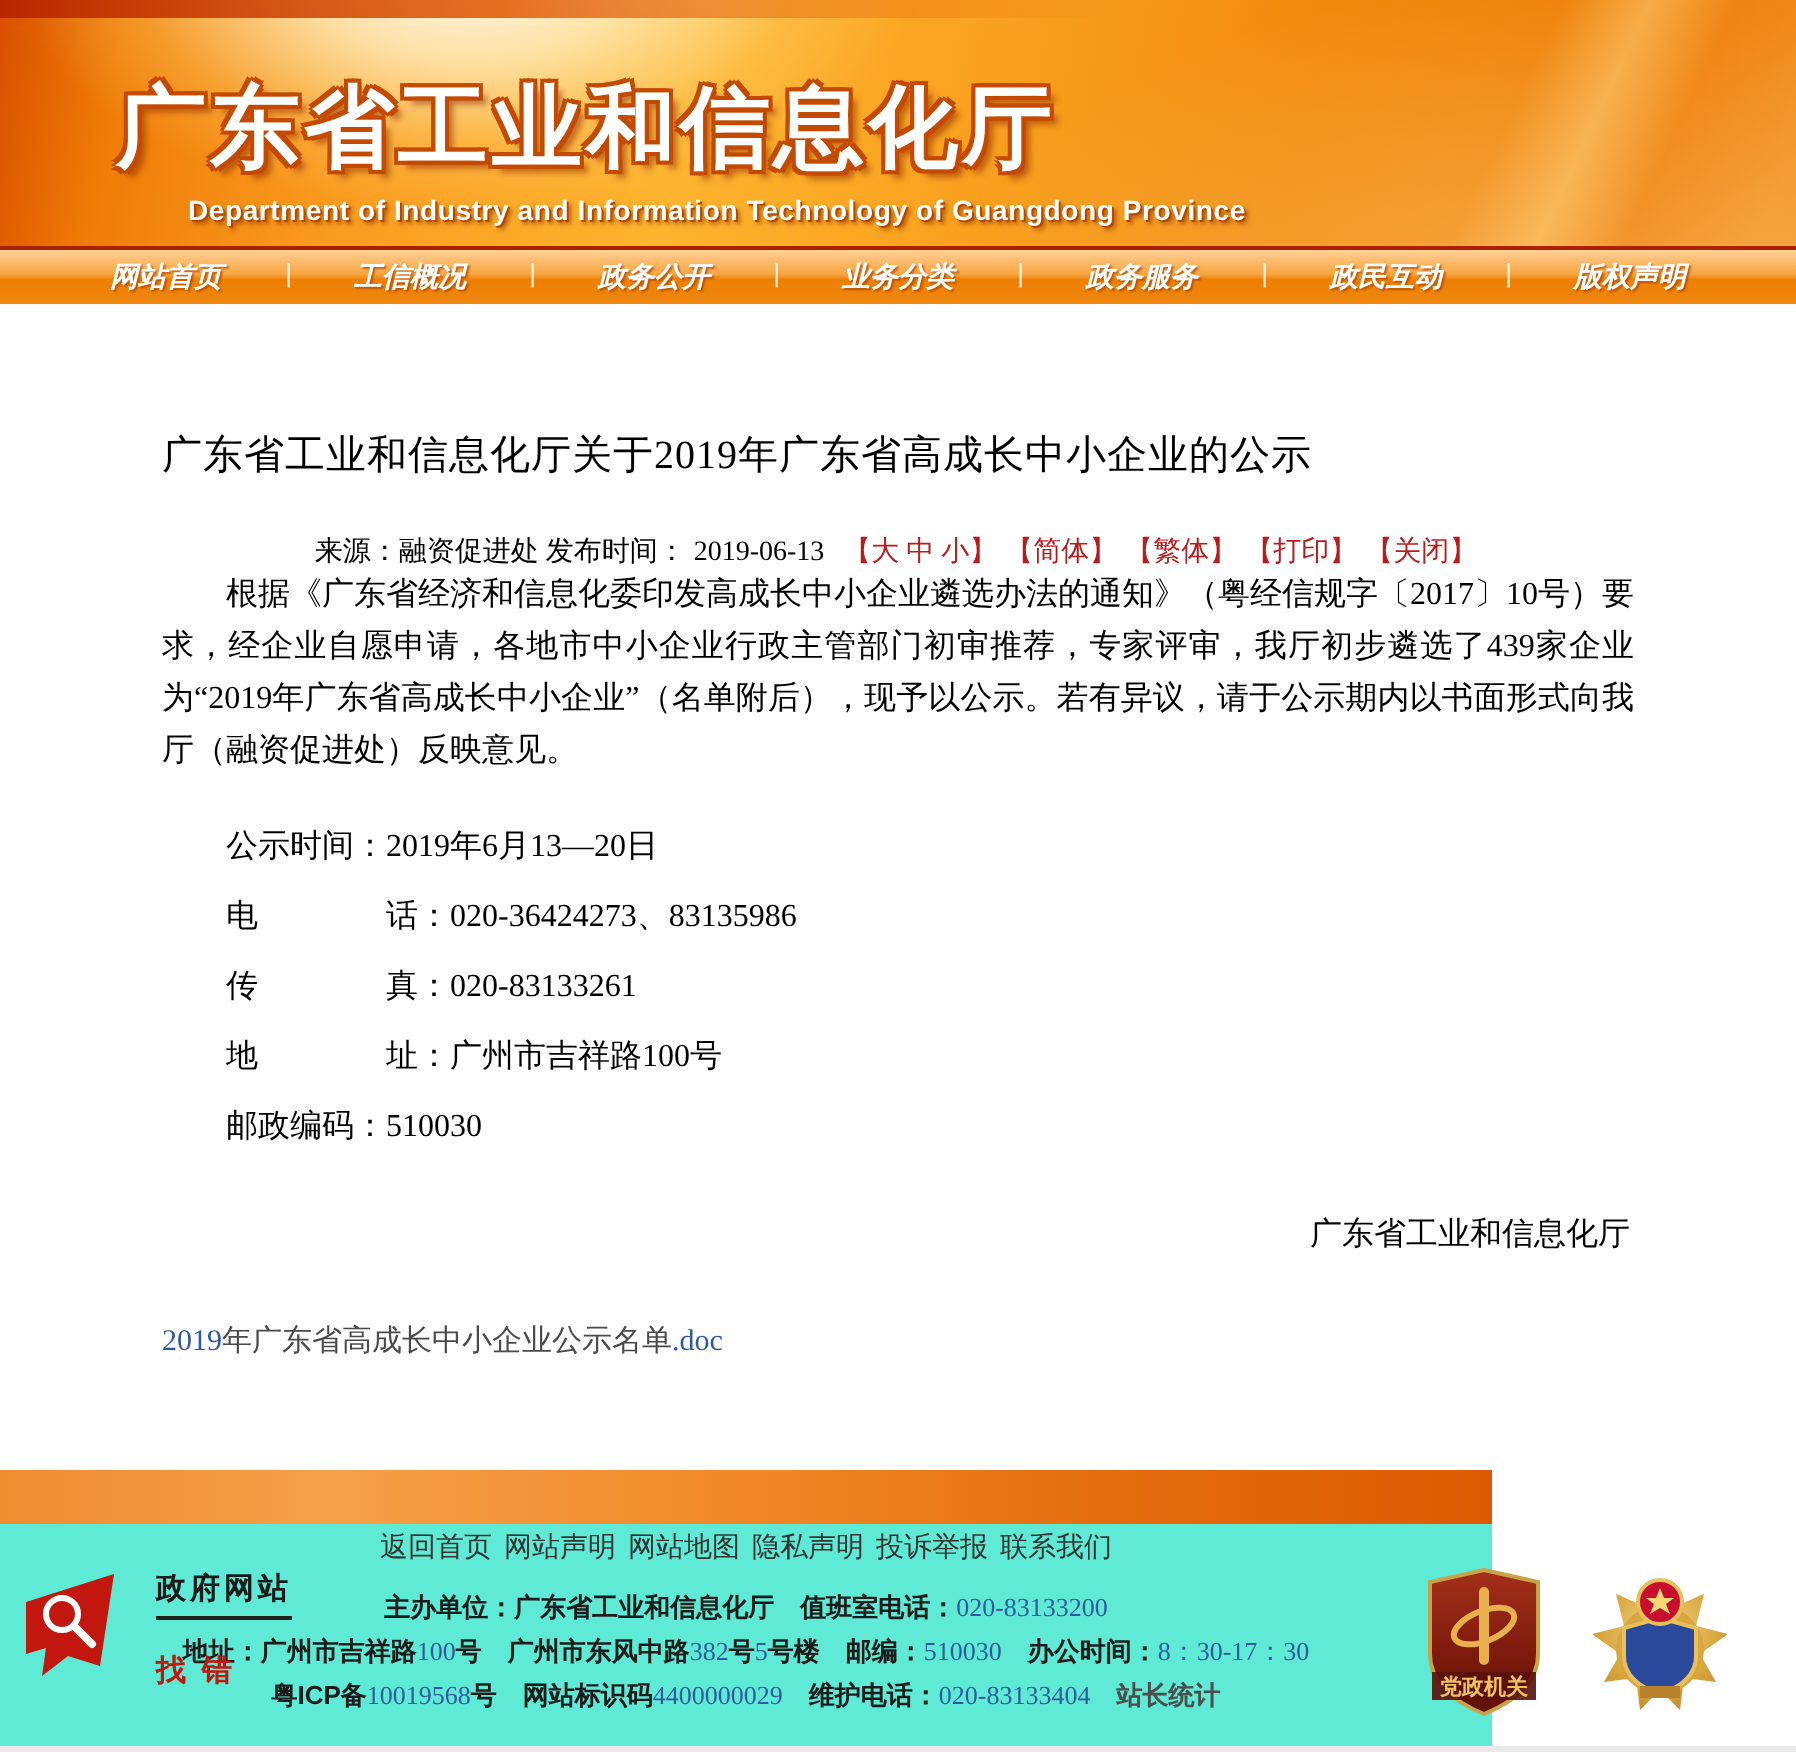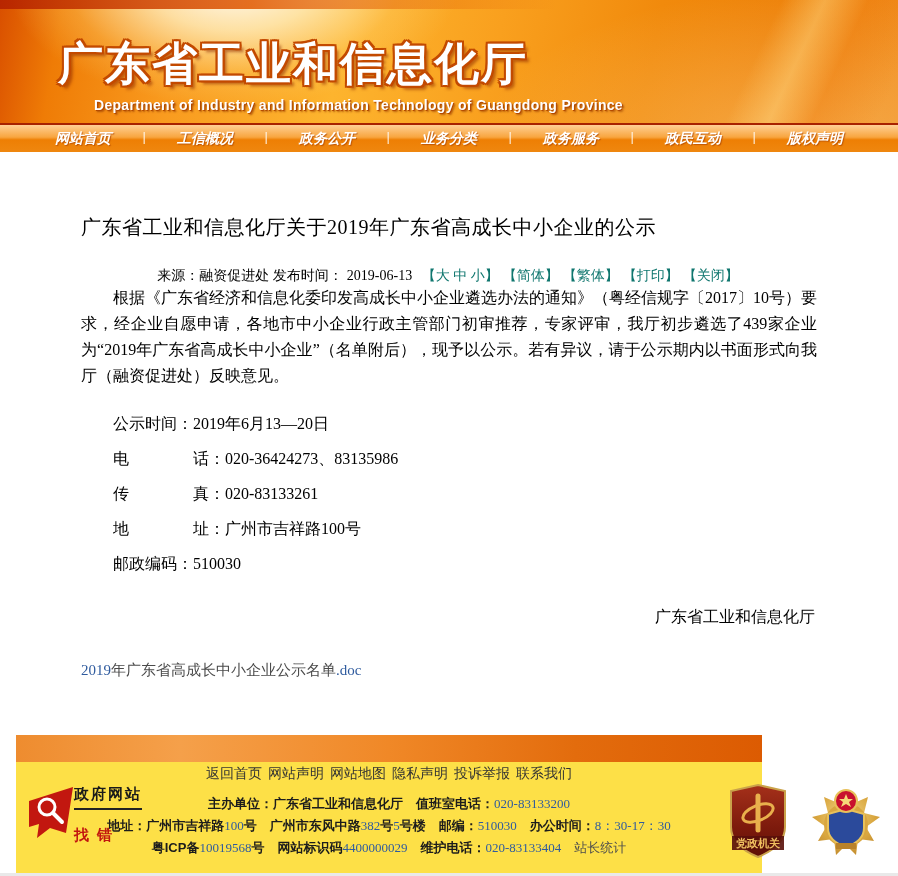--- a/index.html
+++ b/index.html
@@ -34,47 +34,47 @@
   .nav-item a { color:#fff; text-decoration:none; font-family:"Liberation Sans","DejaVu Sans",sans-serif;
     font-weight:bold; font-size:14px; text-shadow:1px 1px 1px rgba(170,65,0,.7); cursor:pointer;font-style:italic; }
   .nav-sep { position:absolute; right:-2px; top:4px; color:#fff; opacity:.85; font-size:13px;
     font-family:"Liberation Sans",sans-serif; }
   .nav-item:last-child .nav-sep { display:none; }
 
   
   .article { width:736px; margin:0 auto; padding-top:62px; }
   .article-title { font-size:20px; font-weight:normal; letter-spacing:.5px; }
   .article-meta { text-align:center; margin-top:26px; font-size:14px; }
-  .article-meta a { color:#0f766e; text-decoration:none; margin:0 2px; cursor:pointer;text-align:center; }
+  .article-meta a { color:#b91c1c; text-decoration:none; margin:0 2px; cursor:pointer;text-align:center; }
   .article-meta .meta-date { font-family:Liberation Serif, serif; margin:0 4px; }
   .article-body { font-size:16px; line-height:26px; text-indent:2em; text-align:justify; }
   .contact-list { margin-top:17px; padding-left:32px; list-style:none; }
   .contact-list div { font-size:16px; line-height:35px; }
   .signature { text-align:right; margin-top:26px; padding-right:2px; }
   .sig-name { font-size:16px; }
   .sig-date { font-size:16px; margin-top:19px; }
   .attachment { display:inline-block; margin-top:15px; font-size:15px; text-decoration:none; cursor:pointer; }
   .attachment .seg-zh-link { color:#4a4a4a; }
   .attachment .seg-num { color:#2f5b9e; }
 
   
-  .site-footer { position:absolute; left:16px; top:735px; width:746px; height:141px; background:#fde047; }
+  .site-footer { position:absolute; left:0; top:735px; width:746px; height:141px; background:#5eead4; }
   .footer-strip { height:27px;
     background:linear-gradient(90deg,#ee8c2f 0%,#f5a04a 22%,#f08827 50%,#e36c0d 75%,#dc5b02 100%); }
   .footer-links { text-align:center; padding-top:3px; font-size:14px;
     font-family:"Liberation Sans","DejaVu Sans",sans-serif; color:#333; }
   .footer-links a { color:#333; text-decoration:none; margin:0 3px; cursor:pointer; }
   .footer-info { width:600px; margin:0 auto; padding-top:10px; text-align:center;
     font-size:13px; line-height:22px; }
   .seg-zh { color:#1c1c1c; font-weight:bold; font-family:"Liberation Sans","DejaVu Sans",sans-serif; }
   .seg-num { color:#2f5b9e; font-family:"Liberation Serif","DejaVu Serif",serif; }
-  .seg-gray { color:#4d4d4d; font-weight:normal; font-family:"Liberation Sans","DejaVu Sans",sans-serif; }
+  .seg-gray { color:#4d4d4d; font-weight:bold; font-family:"Liberation Sans","DejaVu Sans",sans-serif; }
 
   .finder-logo { position:absolute; left:12px; top:50px; display:flex; align-items:center; cursor:pointer; }
-  .finder-text { margin-left:0; font-family:Liberation Serif, serif; }
+  .finder-text { margin-left:20px; font-family:Liberation Serif, serif; }
   .finder-line1 { font-size:15px; font-weight:bold; color:#1a1a1a; letter-spacing:2px;
     border-bottom:2px solid #222; padding-bottom:4px; }
   .finder-line2 { font-size:15px; font-weight:bold; color:#c2170f; letter-spacing:8px; padding-top:16px; }
 
   .badge { position:absolute; top:48px; }
   .badge-dangzheng { left:711px; }
   .badge-police { left:794px; }
 
   .page-bottom-line { position:absolute; left:0; bottom:0; width:898px; height:3px; background:#e9e9e9; }
 </style>

